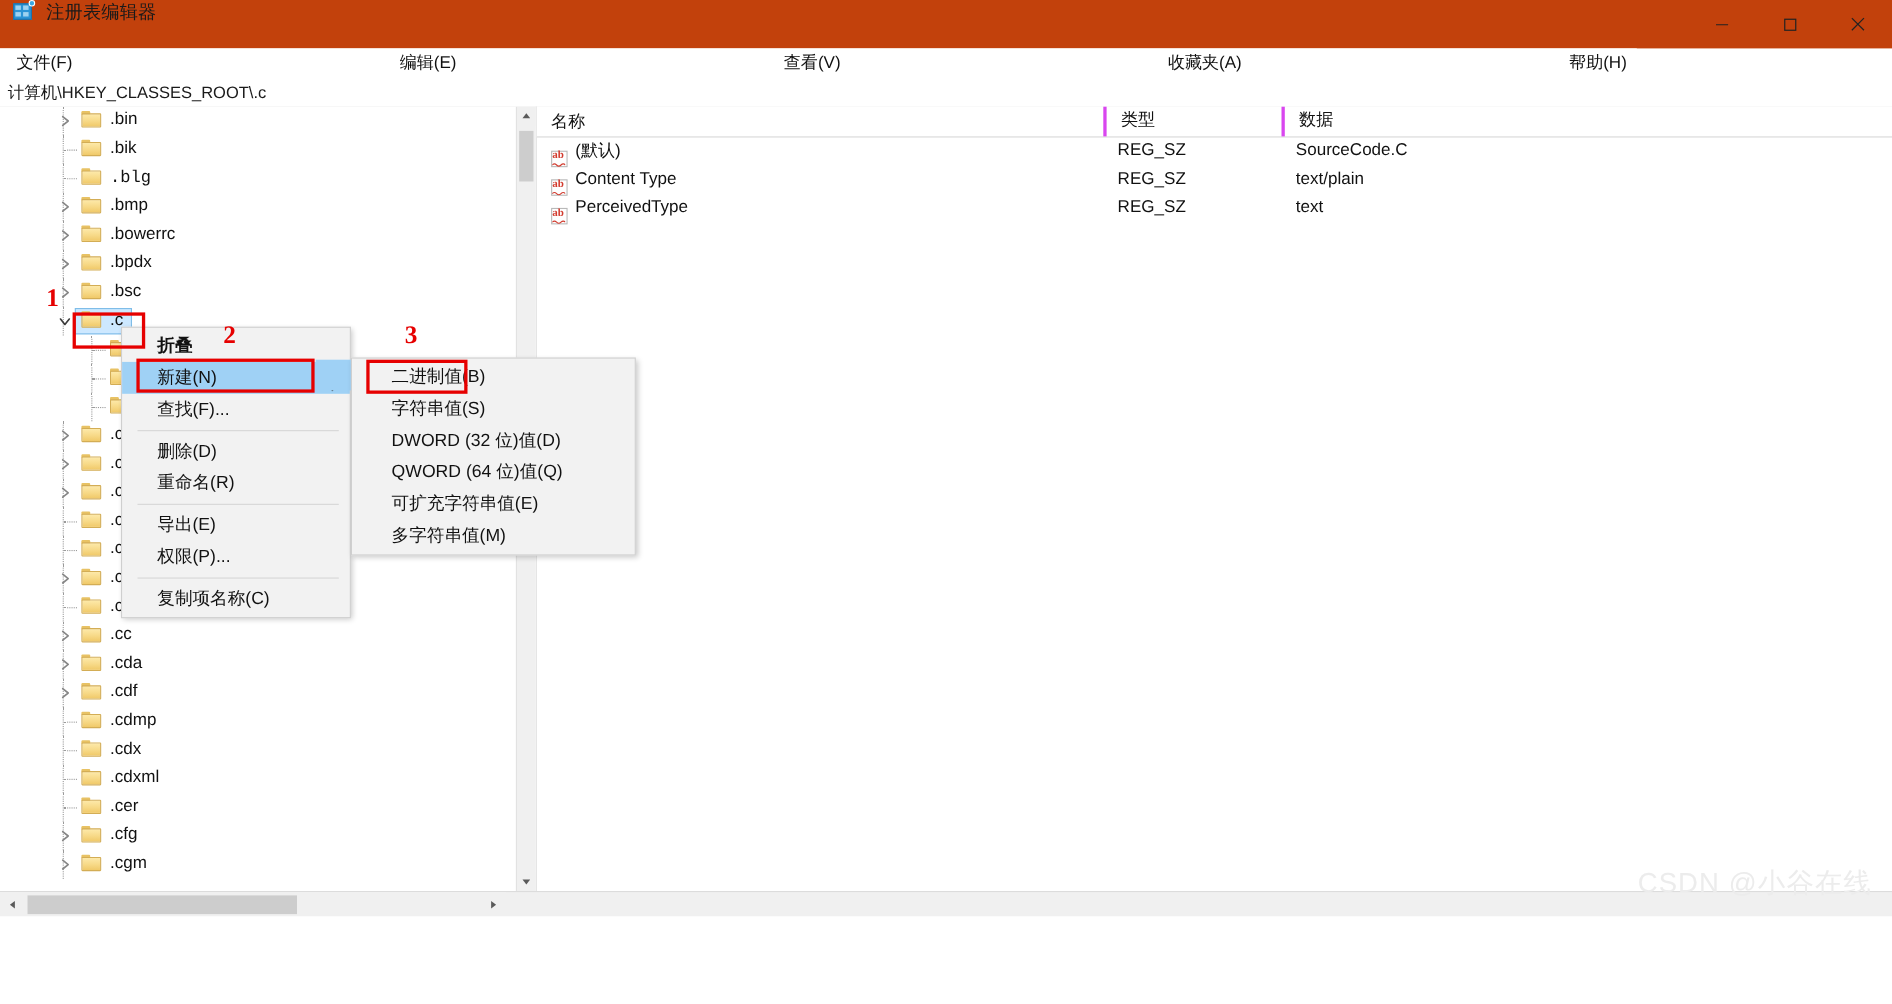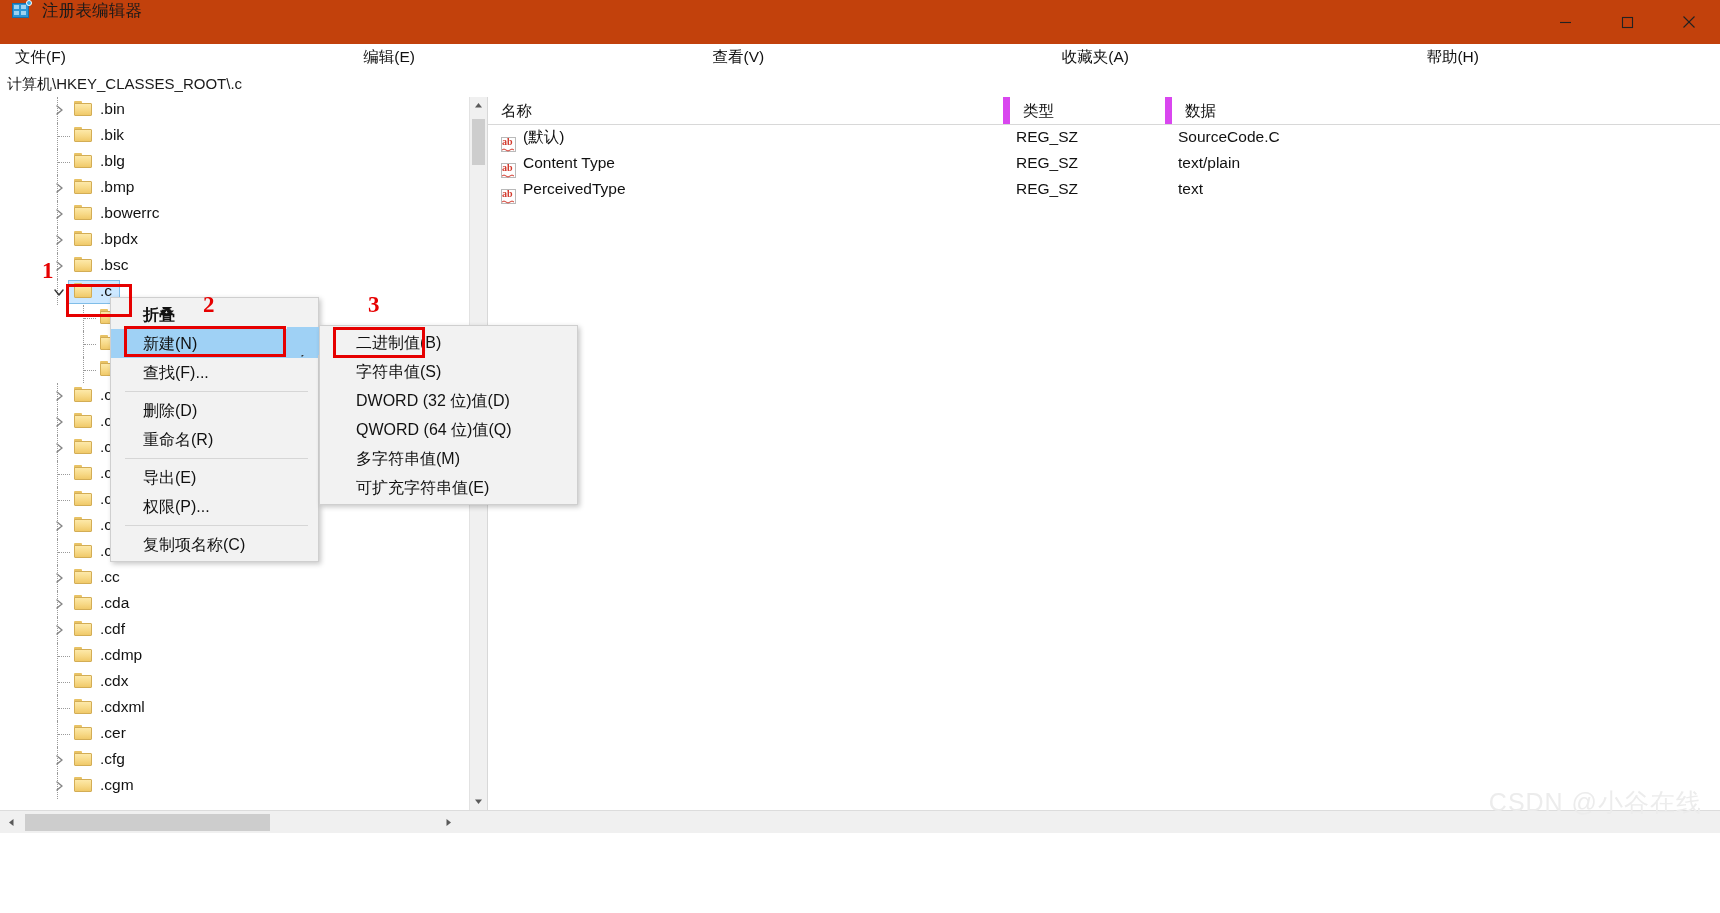--- a/index.html
+++ b/index.html
@@ -127,21 +127,21 @@
     position:absolute;left:488px;top:0;width:1232px;height:713px;background:#fff;
   }
   .lv-header{
     position:absolute;left:0;top:0;width:1232px;height:27px;
     border-bottom:1px solid #d8d8d8;background:#fff;display:flex;
   }
   .lv-header .col{
     font-size:15.5px;color:#111;padding-left:13px;line-height:27px;
     box-sizing:border-box;position:relative;cursor:default;
   }
-  .lv-header .col+.col{border-left:7px solid #d946ef;}
+  .lv-header .col+.col{border-left:3px solid #d946ef;font-family:Liberation Mono, monospace;}
   .col-name{width:515px;}
   .col-type{width:162px;}
   .col-data{width:555px;}
   .lv-body{position:absolute;left:0;top:27px;width:1232px;}
   .lrow{
     height:26px;display:flex;align-items:center;font-size:15.5px;color:#111;
     white-space:nowrap;cursor:default;
   }
   .lrow .c-name{
     width:515px;display:flex;align-items:center;padding-left:13px;box-sizing:border-box;
@@ -294,21 +294,21 @@
           </div>
           <div class="trow" style="padding-left: 0px;">
             <div class="guide" style="left: 57px;"></div>
             <div class="tick" style="left: 58px;"></div>
             <div class="folder" style="left: 74px;">
               <div class="tab"></div>
               <div class="body"></div>
             </div>
             <div class="tlabel" style="left: 100px;">.bik</div>
           </div>
-          <div class="trow" style="padding-left: 0px;">
+          <div class="trow" style="padding-left: 0px; font-family: Liberation Mono, monospace;">
             <div class="guide" style="left: 57px;"></div>
             <div class="tick" style="left: 58px;"></div>
             <div class="folder" style="left: 74px;">
               <div class="tab"></div>
               <div class="body"></div>
             </div>
             <div class="tlabel" style="left: 100px;">.blg</div>
           </div>
           <div class="trow" style="padding-left: 0px;">
             <div class="guide" style="left: 57px;"></div>
@@ -666,22 +666,22 @@
       <div class="item"><span>复制项名称(C)</span></div>
     </div>
 
   <div class="bridge"></div>
 
   <div class="submenu" id="sub-menu">
       <div class="item">二进制值(B)</div>
       <div class="item">字符串值(S)</div>
       <div class="item">DWORD (32 位)值(D)</div>
       <div class="item">QWORD (64 位)值(Q)</div>
+      <div class="item">可扩充字符串值(E)</div>
       <div class="item">多字符串值(M)</div>
-      <div class="item">可扩充字符串值(E)</div>
     </div>
 
   <div class="annbox" style="left:66px;top:284px;width:66px;height:33px;"></div>
   <div class="annnum" style="left:42px;top:258px;">1</div>
 
   <div class="annbox" style="left:124px;top:326px;width:162px;height:31px;"></div>
   <div class="annnum" style="left:203px;top:292px;">2</div>
 
   <div class="annbox" style="left:333px;top:327px;width:92px;height:31px;"></div>
   <div class="annnum" style="left:368px;top:292px;">3</div>

